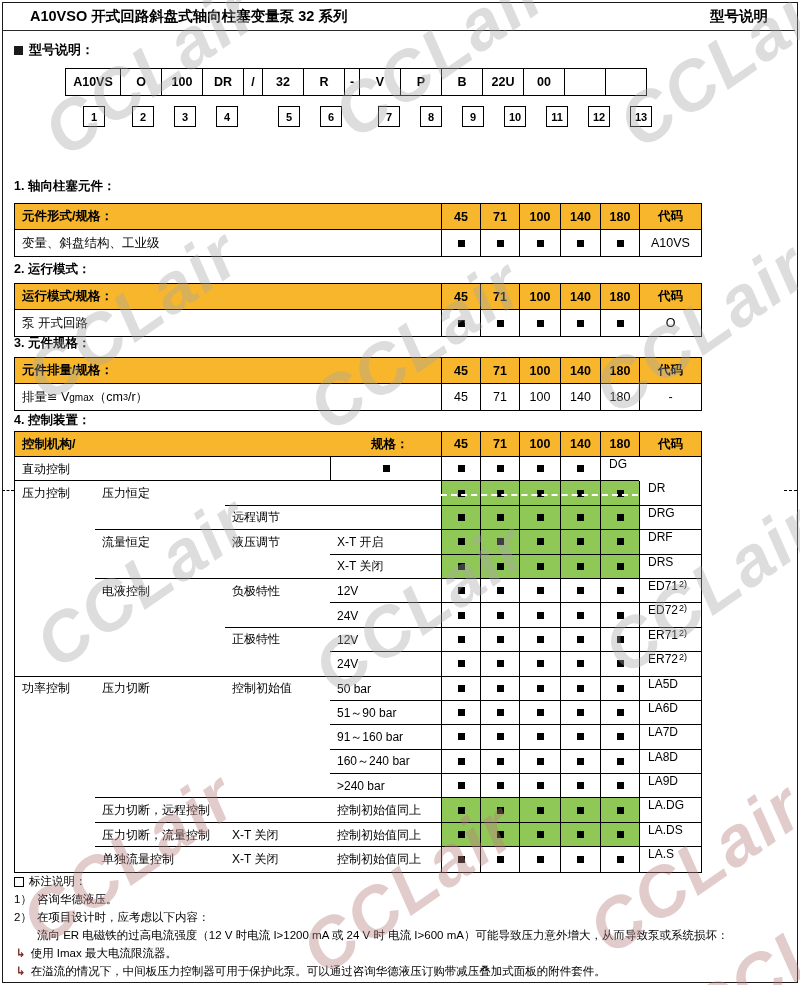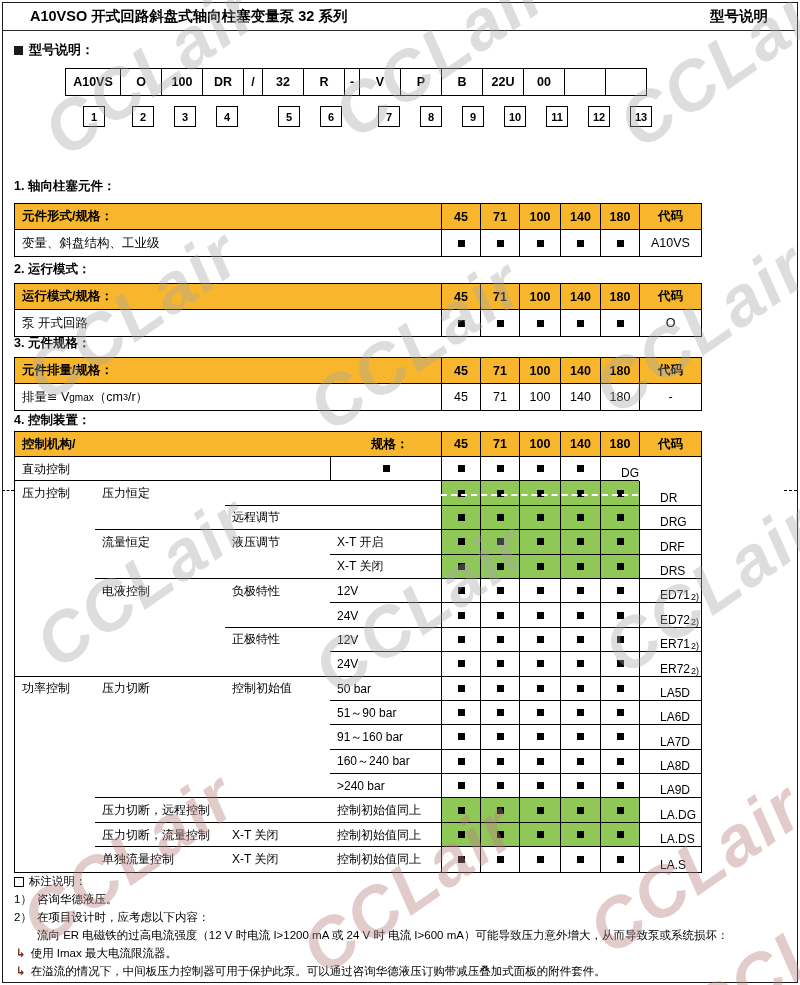--- a/index.html
+++ b/index.html
@@ -39,21 +39,21 @@
   #ctl{position:absolute;left:14px;top:431px;width:686px;border:1px solid #000;background:#fff;}
   .ctl-head{display:grid;grid-template-columns:426px 39px 39px 41px 40px 39px 62px;height:24px;
             background:var(--orange);font-weight:bold;font-size:12.5px;border-bottom:1px solid #000;}
   .ctl-head .hc{display:flex;align-items:center;justify-content:center;border-left:1px solid #000;}
   .ctl-head .txt{position:relative;display:flex;align-items:center;padding-left:7px;}
   .ctl-head .txt .spec-lbl{position:absolute;left:320px;margin-left:36px;}
   .ctl-row{display:grid;grid-template-columns:80px 130px 105px 111px 39px 39px 41px 40px 39px 62px;
            height:24.4px;font-size:12px;position:relative;}
   .ctl-row .tc{display:flex;align-items:center;padding-left:7px;overflow:hidden;white-space:nowrap;}
   .ctl-row .sc{display:flex;align-items:center;justify-content:center;border-left:1px solid #000;border-bottom:1px solid #000;}
-  .ctl-row .cc{display:flex;align-items:flex-end;border-left:1px solid #000;border-bottom:1px solid #000;padding-left:20px;}
+  .ctl-row .cc{display:flex;align-items:flex-start;border-left:1px solid #000;border-bottom:1px solid #000;padding-left:8px;}
   .ctl-row:last-child .sc,.ctl-row:last-child .cc{border-bottom:none;}
   .ctl-row .sep{position:absolute;top:-1px;height:0;border-top:1px solid #000;}
   .ctl-row .wdash{position:absolute;left:426px;width:197px;top:50%;border-top:2px dashed #fff;z-index:3;}
   .green{background:var(--green);}
   .code-sup{font-size:9px;vertical-align:super;margin-left:1px;}
   
   .edge-dash{position:absolute;top:490px;border-top:1px dashed #000;height:0;}
   
   #foot{position:absolute;left:14px;top:872px;width:772px;font-size:11.5px;}
   .fn-line{display:flex;align-items:flex-start;line-height:18px;}

